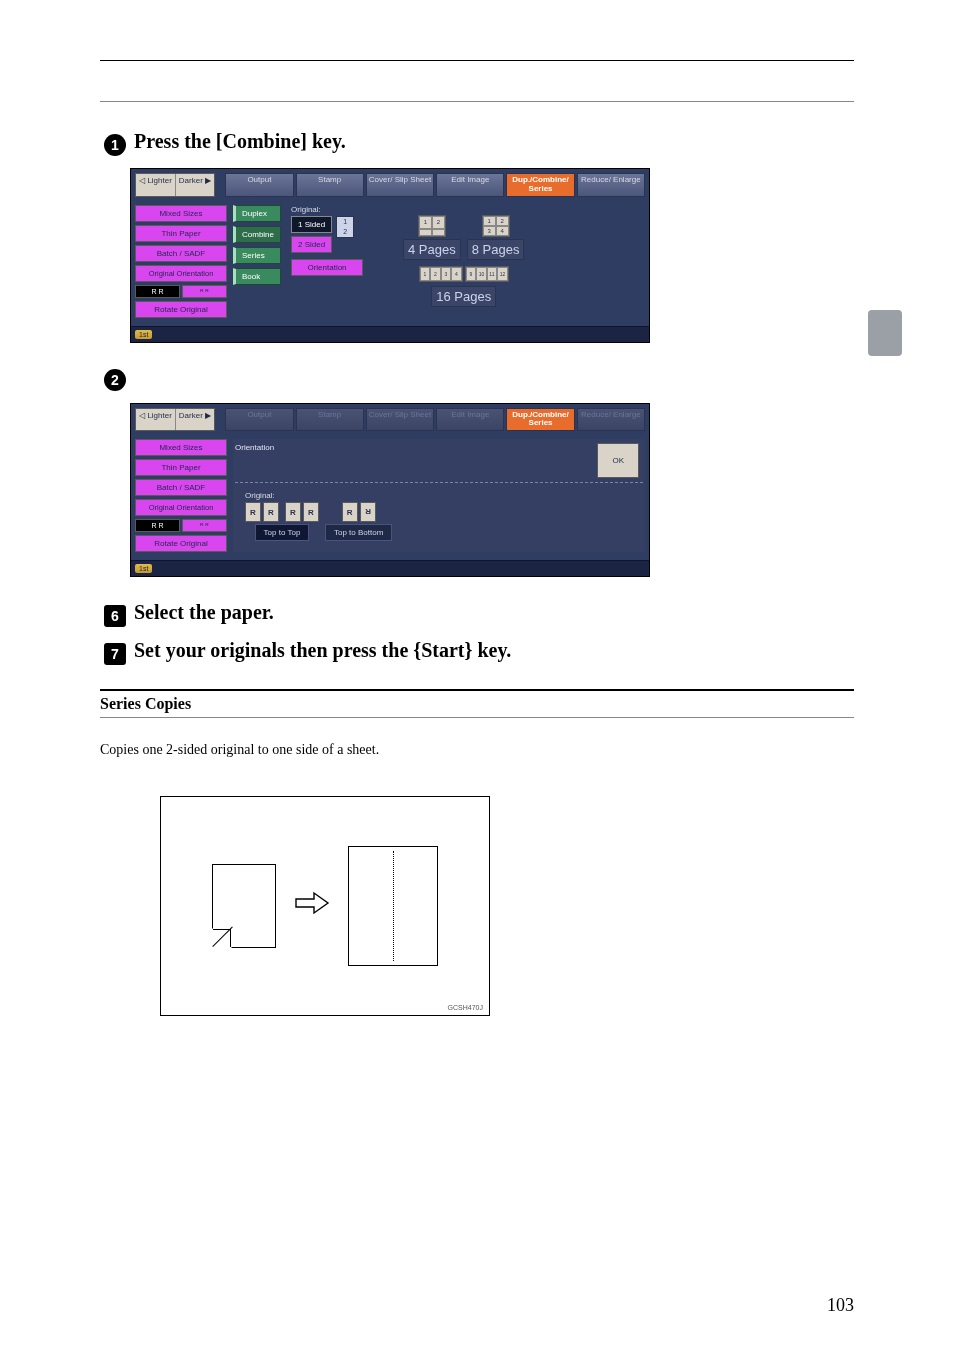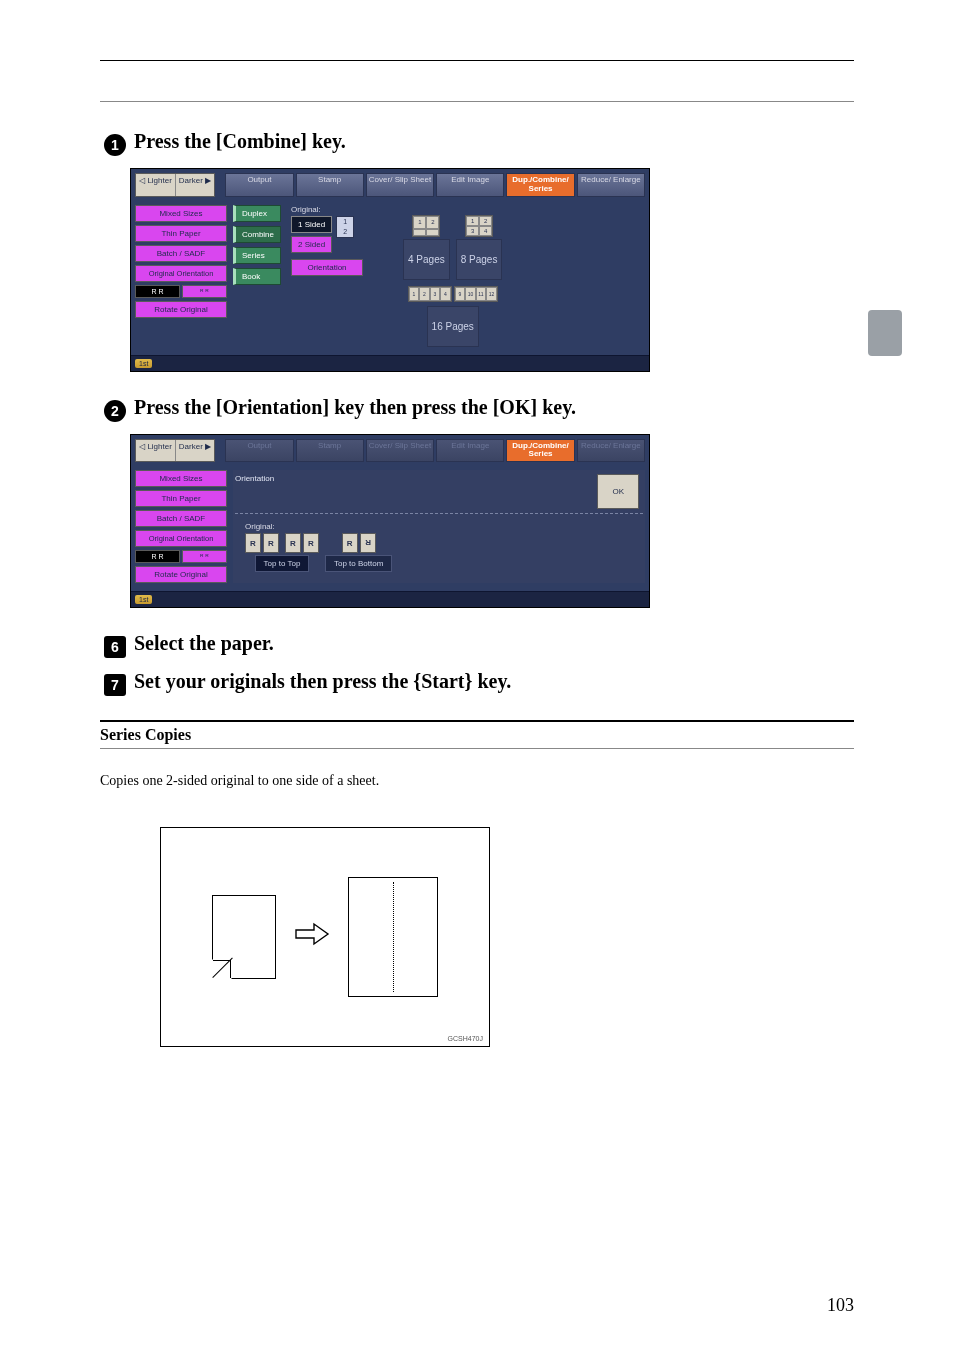--- a/index.html
+++ b/index.html
@@ -191,22 +191,22 @@
     border: 1px solid #5a5a5a;
     display: grid;
     grid-template-columns: repeat(4,1fr);
     font-size: 5px; color:#2a3352;
   }
   .page-icon-wide span { display:flex;align-items:center;justify-content:center;border:0.5px solid #888;}
   .page-lbl {
     background: #3a4568;
     border: 1px solid #2a3352;
     color: #cdd3e8;
-    padding: 14px 4px;
-    font-size: 10px;
+    padding: 2px 4px;
+    font-size: 13px;
     text-align: center;
   }
   .dup-icon {
     width: 18px; height: 22px;
     background: #cdd3e8;
     border: 1px solid #2a3352;
     color: #2a3352;
     font-size: 7px;
     display: flex; flex-direction: column;
   }
@@ -457,23 +457,20 @@
       </div>
     </div>
     <div class="footer-strip">
       <span class="fs-lbl">1st</span>
     </div>
   </div>
 </div>
 
 <div class="step-row">
   <span class="numcircle">2</span>
-  <span class="step-text">
-    <span>Press the </span><span>[Orientation]</span><span> key then press the </span><span>[OK]</span><span> key.</span>
-  </span>
 </div>
 
 <div class="panel-wrap">
   <div class="panel dimmed">
     <div class="panel-top">
       <div class="lighten-darken">
         <div class="ld-btn">◁ <span>Lighter</span></div>
         <div class="ld-btn"><span>Darker</span> ▶</div>
       </div>
       <div class="tab-row">

